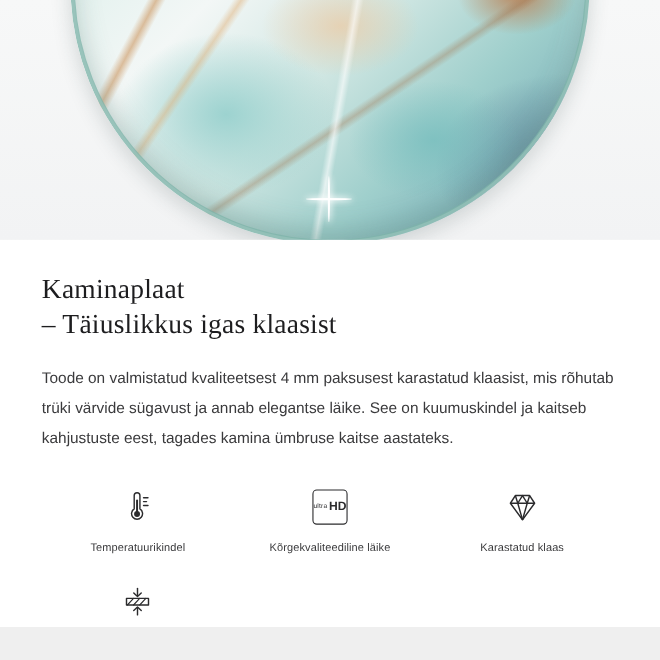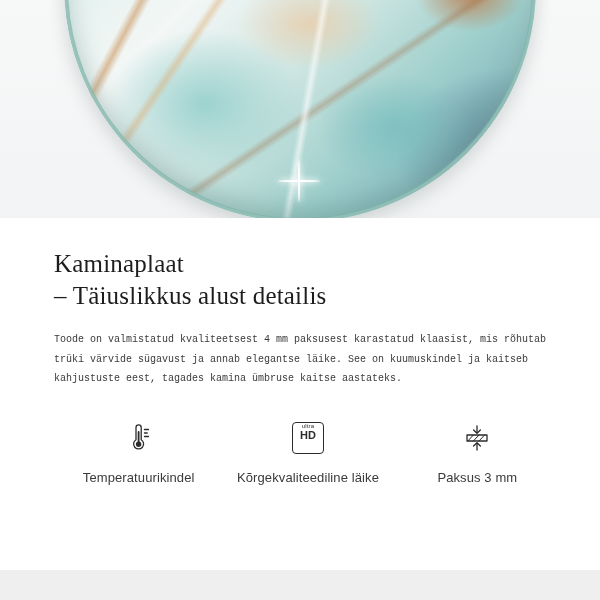--- a/index.html
+++ b/index.html
@@ -110,41 +110,40 @@
     box-shadow: 0 0 6px 1px rgba(255,255,255,0.95);
   }
   .sparkle::after {
     width: 2px;
     height: 42px;
     box-shadow: 0 0 6px 1px rgba(255,255,255,0.95);
   }
 
   
   .content {
-    padding: 30px 38px 0 54px;
+    padding: 30px 38px 0 38px;
   }
   .title {
     font-family: "Liberation Serif", serif;
     font-size: 25px;
     line-height: 1.28;
     color: #1d1d1f;
     font-weight: 400;
     margin: 0;
     letter-spacing: 0.2px;
   }
   .title .line2 {
     display: block;
   }
   .desc {
     margin: 18px 0 0 0;
-    font-size: 10px;
+    font-size: 14px;
     line-height: 1.95;
     color: #3a3a3c;
     max-width: 528px;
-    font-family: Liberation Mono, monospace;
   }
 
   
   .features {
     margin-top: 26px;
     display: grid;
     grid-template-columns: repeat(3, 1fr);
     row-gap: 20px;
     column-gap: 0;
   }
@@ -157,34 +156,33 @@
   .feature-icon {
     width: 52px;
     height: 46px;
     display: flex;
     align-items: center;
     justify-content: center;
     color: #2b2b2d;
   }
   .feature-label {
     margin-top: 9px;
-    font-size: 13px;
+    font-size: 10px;
     color: #3a3a3c;
     text-align: right;
     letter-spacing: 0.1px;
   }
   .ultrahd {
     width: 30px;
     height: 30px;
     border: 1.4px solid #2b2b2d;
     border-radius: 4px;
     display: flex;
-    flex-direction: column;
     align-items: center;
-    justify-content: flex-start;
+    justify-content: space-between;
     line-height: 1;
   }
   .ultrahd .u-top {
     font-size: 6px;
     letter-spacing: 0.2px;
     color: #2b2b2d;
   }
   .ultrahd .u-bot {
     font-size: 11px;
     font-weight: bold;
@@ -214,21 +212,21 @@
       <div class="plate-veins"></div>
       <div class="plate-rim"></div>
       <div class="plate-edge"></div>
     </div>
     <div class="sparkle"></div>
   </div>
 
   <div class="content">
     <h1 class="title">
       <span>Kaminaplaat</span>
-      <span class="line2">– Täiuslikkus alust detailis</span>
+      <span class="line2">– Täiuslikkus igas klaasist</span>
     </h1>
 
     <p class="desc">Toode on valmistatud kvaliteetsest 4 mm paksusest karastatud klaasist, mis rõhutab trüki värvide sügavust ja annab elegantse läike. See on kuumuskindel ja kaitseb kahjustuste eest, tagades kamina ümbruse kaitse aastateks.</p>
 
     <div class="features">
 
       <div class="feature">
         <div class="feature-icon">
           <svg width="34" height="34" viewBox="0 0 34 34" fill="none" stroke="#2b2b2d" stroke-width="1.3" stroke-linecap="round">
             <path d="M14 6.5a2.6 2.6 0 0 1 5.2 0v12.2a5 5 0 1 1-5.2 0z"></path>
@@ -246,20 +244,32 @@
         <div class="feature-icon">
           <div class="ultrahd">
             <span class="u-top">ultra</span>
             <span class="u-bot">HD</span>
           </div>
         </div>
         <div class="feature-label">Kõrgekvaliteediline läike</div>
       </div>
 
 
+      <div class="feature">
+        <div class="feature-icon">
+          <svg width="34" height="34" viewBox="0 0 34 34" fill="none" stroke="#2b2b2d" stroke-width="1.3" stroke-linejoin="round">
+            <path d="M6 13.5L17 28.5 28 13.5 23.5 6.5h-13z"></path>
+            <path d="M6 13.5h22"></path>
+            <path d="M10.5 6.5l2.2 7 4.3 15"></path>
+            <path d="M23.5 6.5l-2.2 7-4.3 15"></path>
+            <path d="M12.7 13.5L17 6.5l4.3 7"></path>
+          </svg>
+        </div>
+        <div class="feature-label">Karastatud klaas</div>
+      </div>
 
 
       <div class="feature">
         <div class="feature-icon">
           <svg width="34" height="34" viewBox="0 0 34 34" fill="none" stroke="#2b2b2d" stroke-width="1.3" stroke-linecap="round" stroke-linejoin="round">
             <line x1="17" y1="5" x2="17" y2="11.5"></line>
             <path d="M13.6 9l3.4 3.2L20.4 9"></path>
             <rect x="7" y="14" width="20" height="6"></rect>
             <path d="M7.8 20l5.6-6M13.4 20l5.6-6M19 20l5.6-6" stroke-width="1"></path>
             <line x1="17" y1="29" x2="17" y2="22.5"></line>

